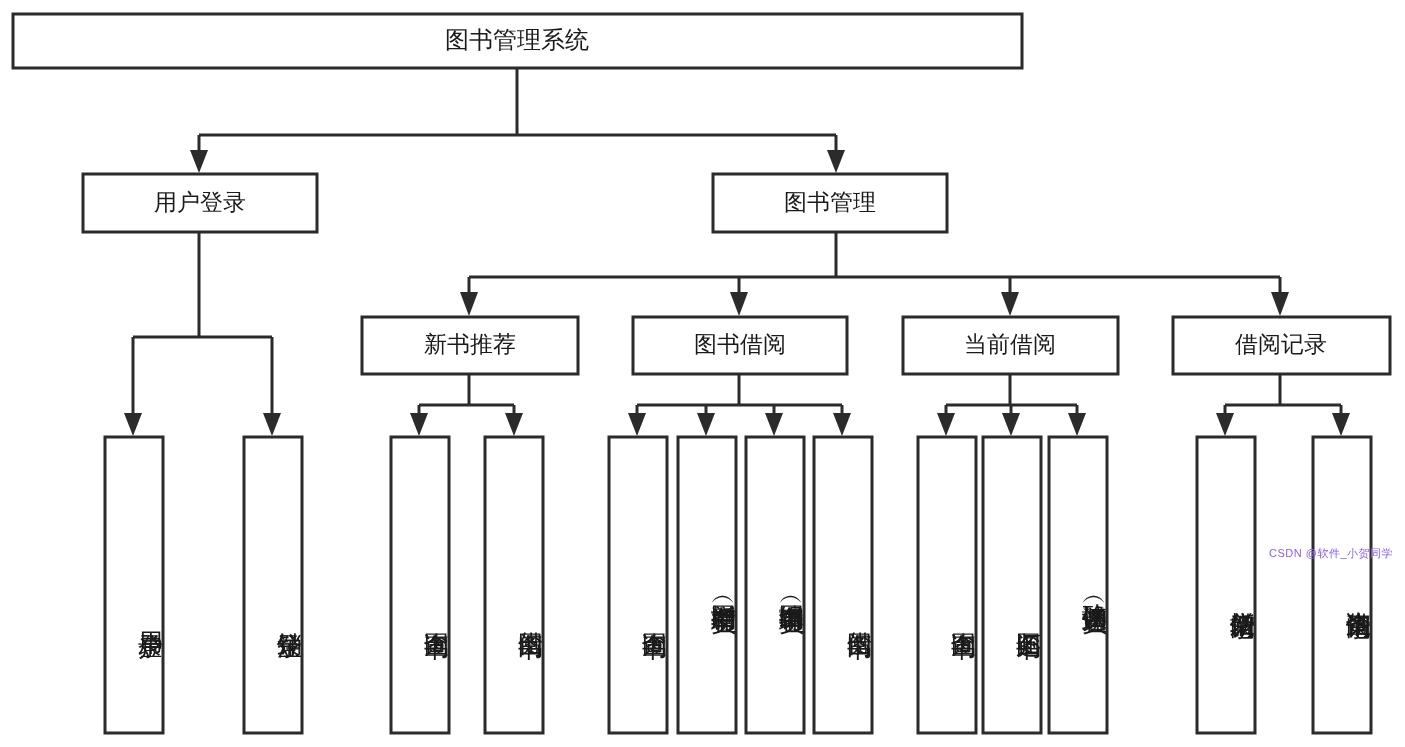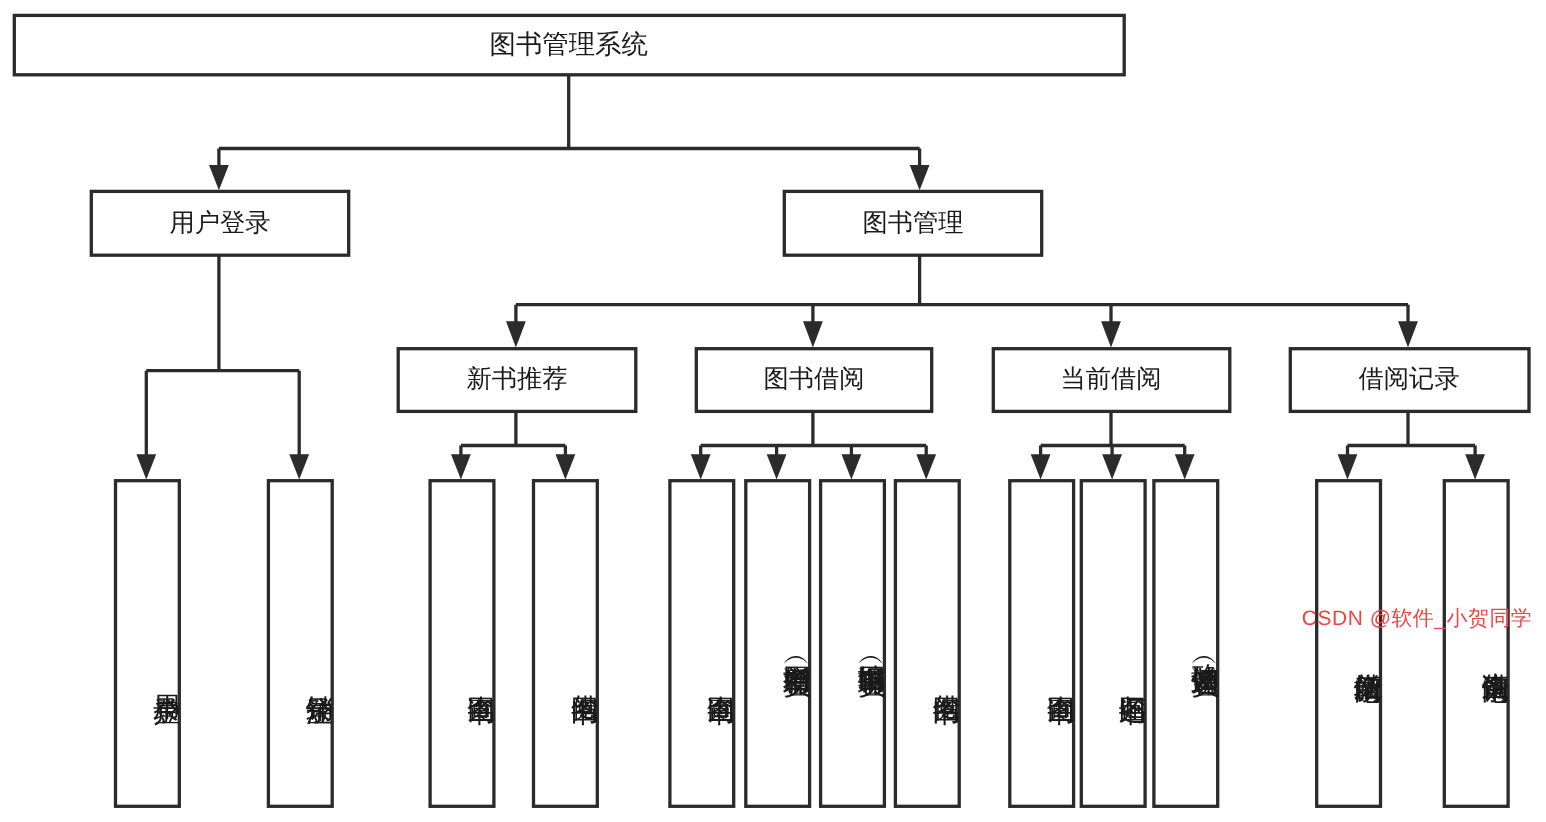--- a/index.html
+++ b/index.html
@@ -62,24 +62,24 @@
     font-size: 25px;
     line-height: 1.02;
     letter-spacing: 1px;
     color: #1a1a1a;
     white-space: nowrap;
     pointer-events: none;
   }
   .watermark {
     position: absolute;
     right: 12px;
-    bottom: 0;
-    font-family: "Liberation Sans", "DejaVu Sans", sans-serif;
-    font-size: 19px;
-    color: #ef4444;
+    bottom: 14px;
+    font-family: "Liberation Sans", "DejaVu Sans", sans-serif;
+    font-size: 11px;
+    color: #8b5cf6;
     letter-spacing: 0.5px;
     white-space: nowrap;
   }
 </style>
 </head>
 <body>
 
 <div id="diagram-root">
 
   <svg id="flowchart" viewBox="0 0 1405 747" xmlns="http://www.w3.org/2000/svg">

